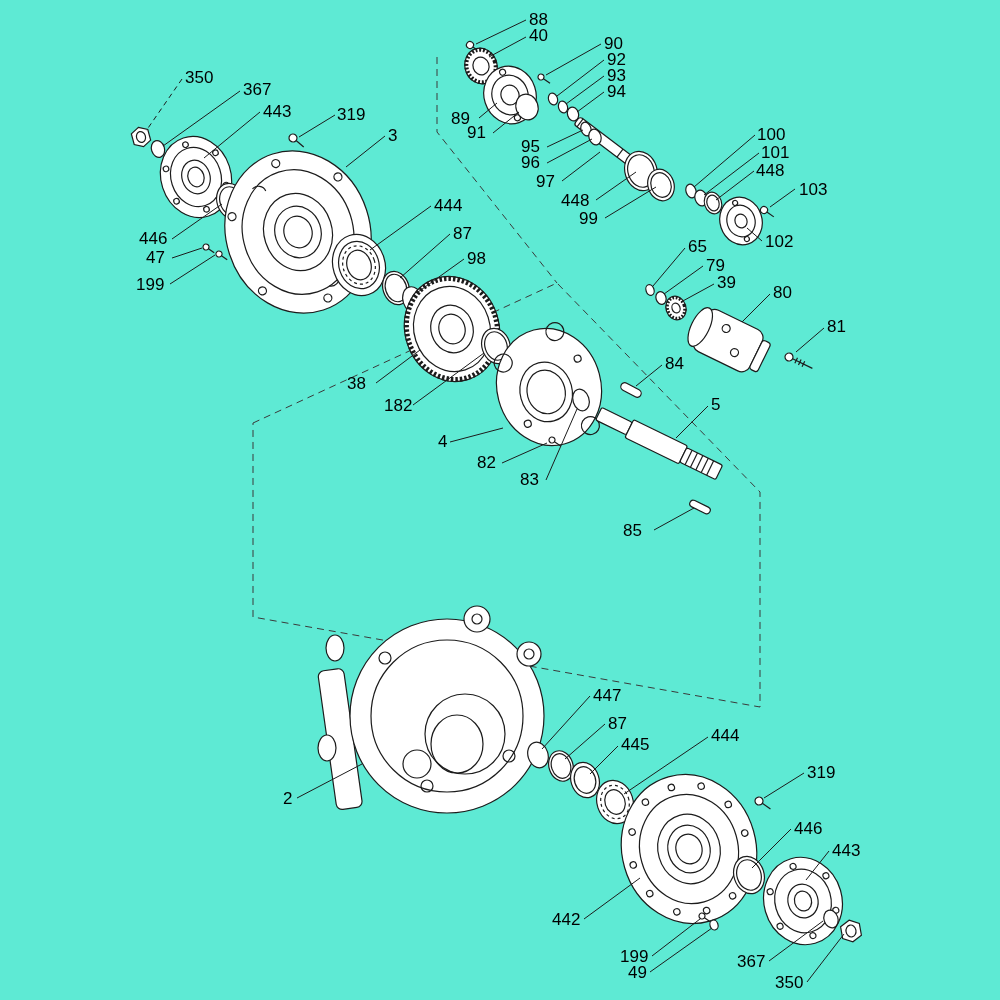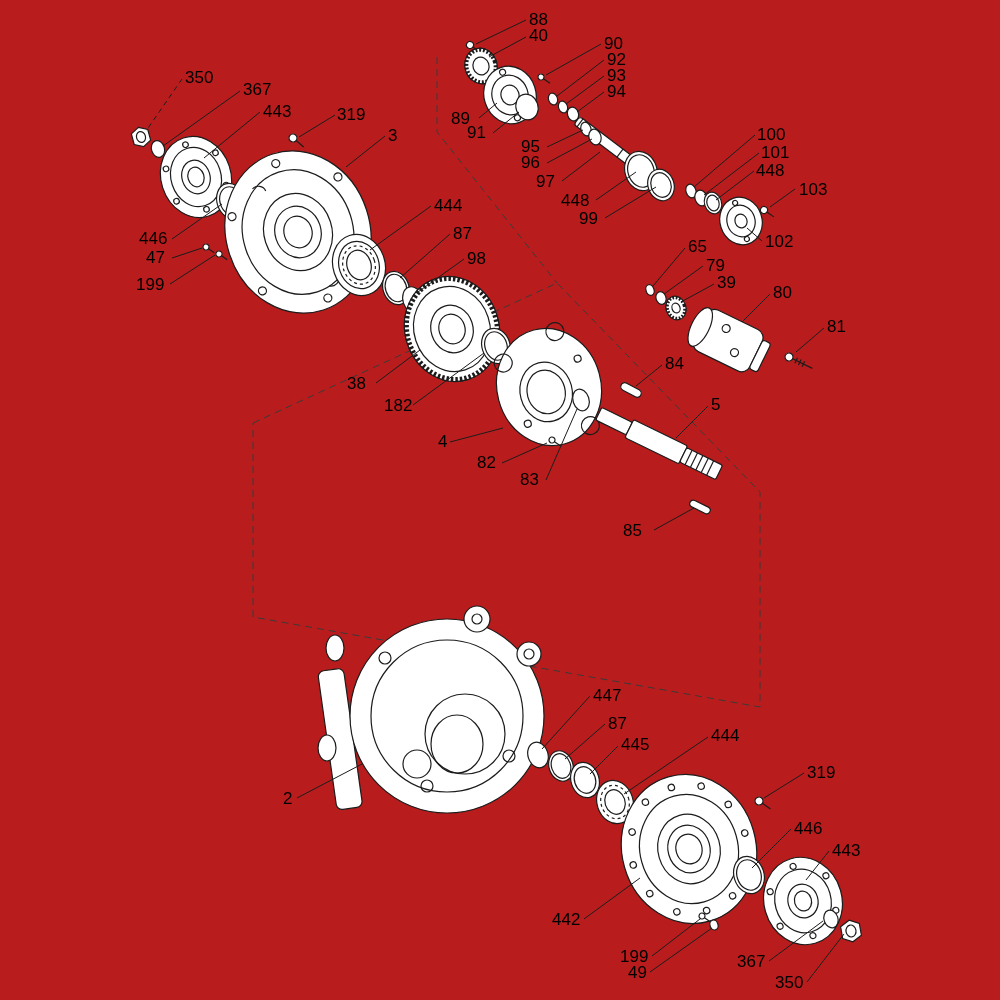--- a/index.html
+++ b/index.html
@@ -1,16 +1,16 @@
 <!DOCTYPE html>
 <html><head>
 <meta charset="utf-8">
 <style>
   html,body{margin:0;padding:0;background:#ffffff;}
-  .stage{position:relative;width:1000px;height:1000px;background:#b91c1c;overflow:hidden;}
+  .stage{position:relative;width:1000px;height:1000px;background:#5eead4;overflow:hidden;}
   #diagram{display:block;}
   #diagram text{font-family:"Liberation Sans",sans-serif;font-size:17px;fill:#000;}
   #parts{stroke:#1c1c1c;stroke-width:1.2;fill:#ffffff;}
   #construction{stroke:#3a3a3a;stroke-width:1;fill:none;stroke-dasharray:7 5;}
 </style>
 </head>
 <body>
 
 <div class="stage">
 <svg id="diagram" width="1000" height="1000" viewBox="0 0 1000 1000" xmlns="http://www.w3.org/2000/svg">

